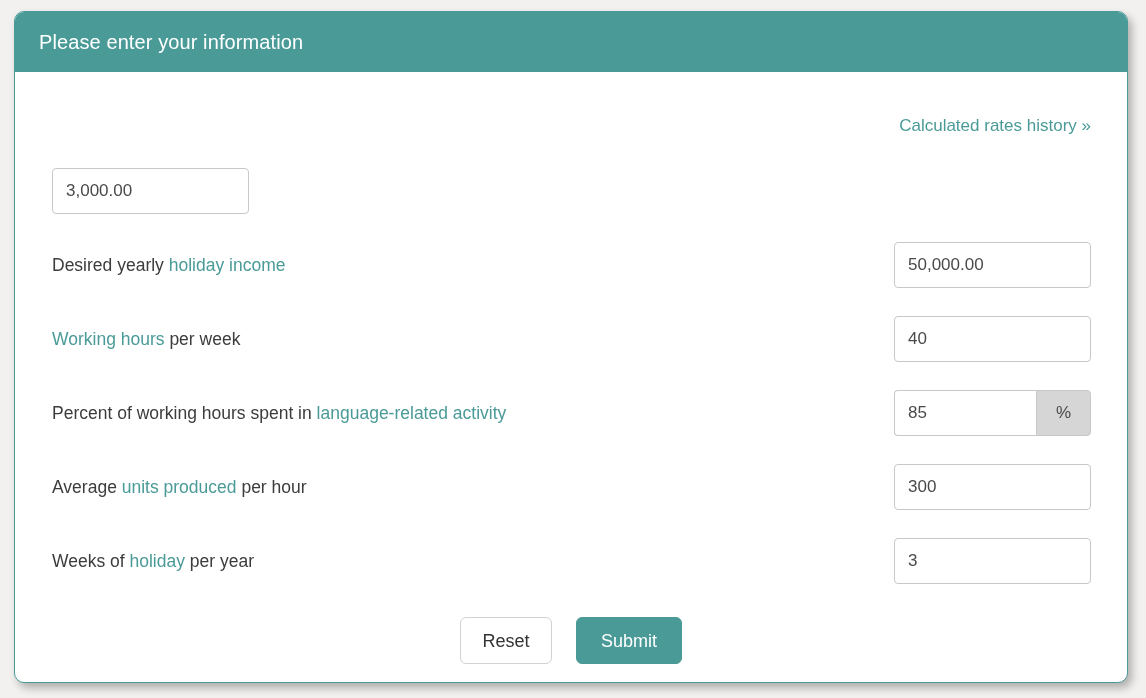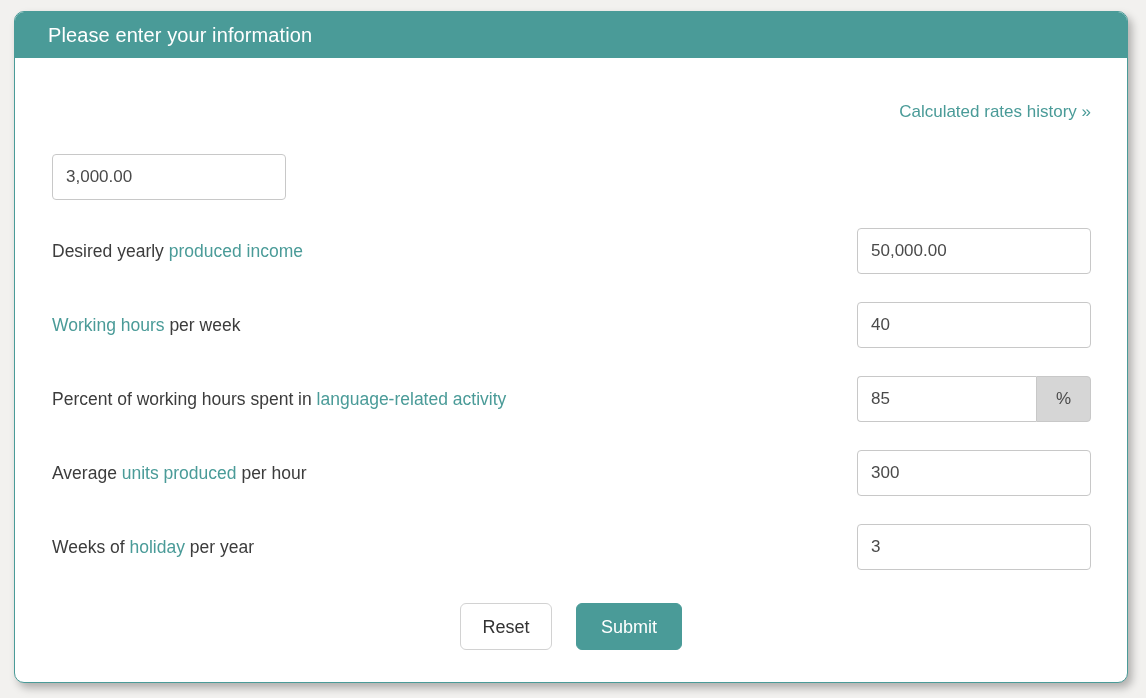--- a/index.html
+++ b/index.html
@@ -23,25 +23,25 @@
     height: 672px;
     background: #ffffff;
     border: 1px solid #4a9b98;
     border-radius: 10px;
     box-sizing: border-box;
     box-shadow: 4px 5px 9px rgba(0,0,0,0.28);
     overflow: hidden;
   }
 
   .card-header {
-    height: 46px;
+    height: 60px;
     background: #4a9b98;
     display: flex;
     align-items: center;
-    padding: 0 33px;
+    padding: 0 24px;
     box-sizing: border-box;
   }
   .card-title {
     color: #ffffff;
     font-size: 20px;
     letter-spacing: 0.1px;
   }
 
   .card-body {
     position: relative;
@@ -81,21 +81,21 @@
     color: #3c3c3c;
     line-height: 1.2;
     white-space: nowrap;
   }
   .row-label .hl {
     color: #4a9b98;
   }
 
   .field-wrap {
     flex: 0 0 auto;
-    width: 234px;
+    width: 197px;
     display: flex;
     align-items: stretch;
   }
 
   .text-input {
     flex: 1 1 auto;
     height: 46px;
     box-sizing: border-box;
     border: 1px solid #c8c8c8;
     border-radius: 4px;
@@ -175,21 +175,21 @@
       <a class="history-link">Calculated rates history »</a>
     </div>
 
     <div class="form-rows" id="form-rows">
         <div class="form-row">
           <div class="field-wrap">
             <input type="text" class="text-input" value="3,000.00" style="">
           </div>
         </div>
         <div class="form-row">
-          <div class="row-label"><span>Desired yearly </span><span class="hl">produced income</span><span></span></div>
+          <div class="row-label"><span>Desired yearly </span><span class="hl">holiday income</span><span></span></div>
           <div class="field-wrap">
             <input type="text" class="text-input" value="50,000.00" style="">
           </div>
         </div>
         <div class="form-row">
           <div class="row-label"><span></span><span class="hl">Working hours</span><span> per week</span></div>
           <div class="field-wrap">
             <input type="text" class="text-input" value="40" style="">
           </div>
         </div>

